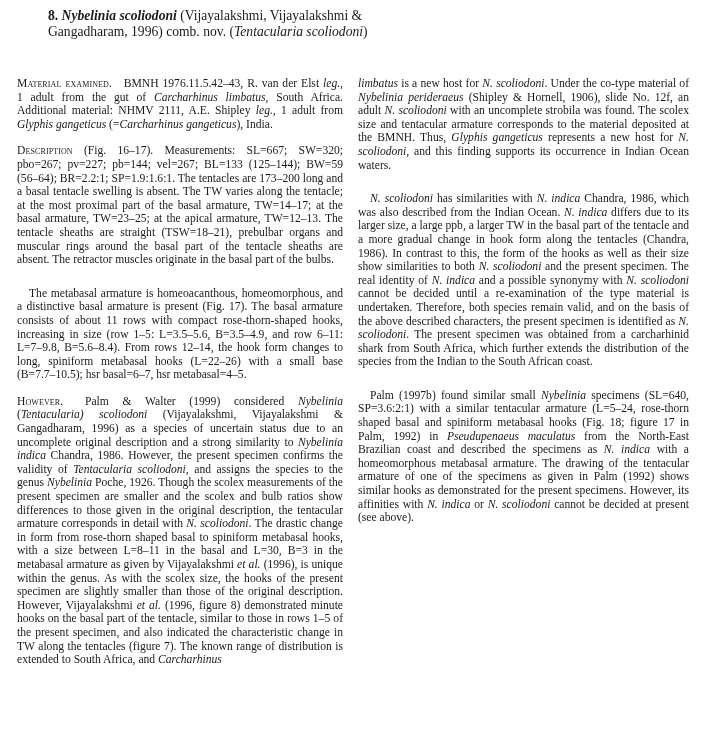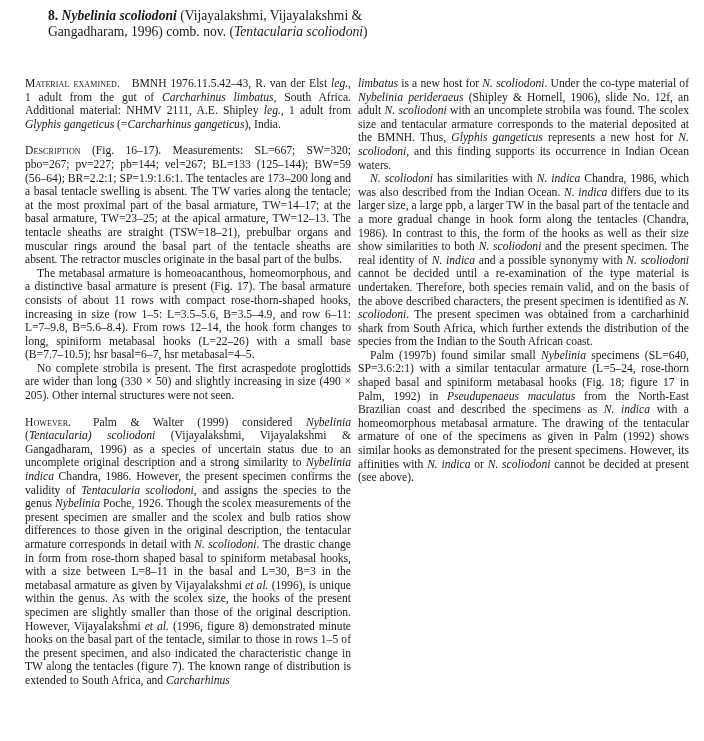--- a/index.html
+++ b/index.html
@@ -12,24 +12,24 @@
     position: absolute; left: 18px; top: 8px; width: 324px;
     font-size: 13.6px; line-height: 15.5px; margin-left: 30px;
   }
   .heading .num { font-weight: bold; }
   .heading .genus { font-weight: bold; font-style: italic; }
   .heading .figs { display: block; text-align: right; }
   .col {
     position: absolute; top: 77px; width: 326px;
     font-size: 11.6px; line-height: 13.6px; text-align: justify;
   }
-  .col.left { left: 25px; }
+  .col.left { left: 17px; }
   .col.right { left: 358px; width: 331px; }
   p { margin: 0; }
-  p.indent { text-indent: 12px; }
+  p.indent { text-indent: 12px; margin-top: 20px; }
   p.gap { margin-top: 13px; }
   .sc { font-variant: small-caps; letter-spacing: 0.1px; }
   .sec-label { margin-right: 8px; }
   i { font-style: italic; }
 </style>
 </head>
 <body>
 
 <div class="heading">
   <span class="num">8.</span>
@@ -40,21 +40,20 @@
   <p>
     <span class="sc sec-label">Material examined.</span>
     <span>BMNH 1976.11.5.42–43, R. van der Elst </span><i>leg.</i><span>, 1 adult from the gut of </span><i>Carcharhinus limbatus</i><span>, South Africa. Additional material: NHMV 2111, A.E. Shipley </span><i>leg.</i><span>, 1 adult from </span><i>Glyphis gangeticus</i><span> (=</span><i>Carcharhinus gangeticus</i><span>), India.</span>
   </p>
 
   <p class="gap">
     <span class="sc">Description</span>
     <span>(Fig. 16–17).  Measurements: SL=667; SW=320; pbo=267; pv=227; pb=144; vel=267; BL=133 (125–144); BW=59 (56–64); BR=2.2:1; SP=1.9:1.6:1. The tentacles are 173–200 long and a basal tentacle swelling is absent. The TW varies along the tentacle; at the most proximal part of the basal armature, TW=14–17; at the basal armature, TW=23–25; at the apical armature, TW=12–13. The tentacle sheaths are straight (TSW=18–21), prebulbar organs and muscular rings around the basal part of the tentacle sheaths are absent. The retractor muscles originate in the basal part of the bulbs.</span>
   </p>
   <p class="indent">The metabasal armature is homeoacanthous, homeomorphous, and a distinctive basal armature is present (Fig. 17). The basal armature consists of about 11 rows with compact rose-thorn-shaped hooks, increasing in size (row 1–5: L=3.5–5.6, B=3.5–4.9, and row 6–11: L=7–9.8, B=5.6–8.4). From rows 12–14, the hook form changes to long, spiniform metabasal hooks (L=22–26) with a small base (B=7.7–10.5); hsr basal=6–7, hsr metabasal=4–5.</p>
-  <p class="indent">No complete strobila is present. The first acraspedote proglottids are wider than long (330 × 50) and slightly increasing in size (490 × 205). Other internal structures were not seen.</p>
 
   <p class="gap">
     <span class="sc sec-label">However.</span>
     <span>Palm &amp; Walter (1999) considered </span><i>Nybelinia</i><span> (</span><i>Tentacularia) scoliodoni</i><span> (Vijayalakshmi, Vijayalakshmi &amp; Gangadharam, 1996) as a species of uncertain status due to an uncomplete original description and a strong similarity to </span><i>Nybelinia indica</i><span> Chandra, 1986. However, the present specimen confirms the validity of </span><i>Tentacularia scoliodoni</i><span>, and assigns the species to the genus </span><i>Nybelinia</i><span> Poche, 1926. Though the scolex measurements of the present specimen are smaller and the scolex and bulb ratios show differences to those given in the original description, the tentacular armature corresponds in detail with </span><i>N. scoliodoni</i><span>. The drastic change in form from rose-thorn shaped basal to spiniform metabasal hooks, with a size between L=8–11 in the basal and L=30, B=3 in the metabasal armature as given by Vijayalakshmi </span><i>et al.</i><span> (1996), is unique within the genus. As with the scolex size, the hooks of the present specimen are slightly smaller than those of the original description. However, Vijayalakshmi </span><i>et al.</i><span> (1996, figure 8) demonstrated minute hooks on the basal part of the tentacle, similar to those in rows 1–5 of the present specimen, and also indicated the characteristic change in TW along the tentacles (figure 7). The known range of distribution is extended to South Africa, and </span><i>Carcharhinus</i>
   </p>
 </div>
 
 <div class="col right">
   <p>
     <i>limbatus</i><span> is a new host for </span><i>N. scoliodoni</i><span>. Under the co-type material of </span><i>Nybelinia perideraeus</i><span> (Shipley &amp; Hornell, 1906), slide No. 12f, an adult </span><i>N. scoliodoni</i><span> with an uncomplete strobila was found. The scolex size and tentacular armature corresponds to the material deposited at the BMNH. Thus, </span><i>Glyphis gangeticus</i><span> represents a new host for </span><i>N. scoliodoni</i><span>, and this finding supports its occurrence in Indian Ocean waters.</span>

